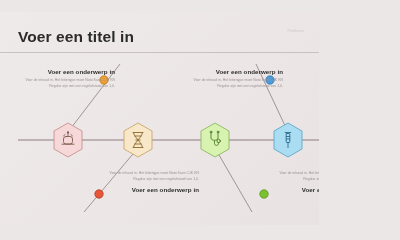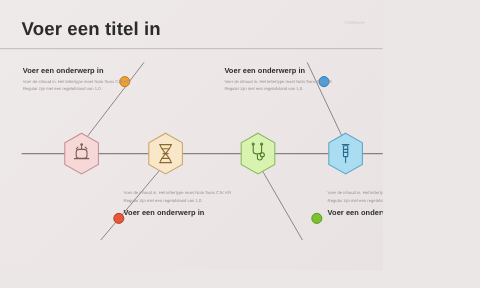--- a/index.html
+++ b/index.html
@@ -9,25 +9,26 @@
   body {
     width: 400px;
     height: 225px;
     overflow: hidden;
     background: #ece7e7;
     font-family: "Liberation Sans", sans-serif;
     position: relative;
   }
   #slide {
     position: absolute;
-    left: 0; top: 0;
+    left: 0; top: 12px;
     width: 319px;
     height: 225px;
     background: linear-gradient(135deg, #efeaea 0%, #ece6e6 55%, #e8e2e3 100%);
     overflow: hidden;
+    text-align: right;
   }
   
   #title {
     position: absolute;
     left: 18px;
     top: 16px;
     font-size: 15.5px;
     font-weight: bold;
     color: #2b2b2b;
     letter-spacing: 0.1px;

